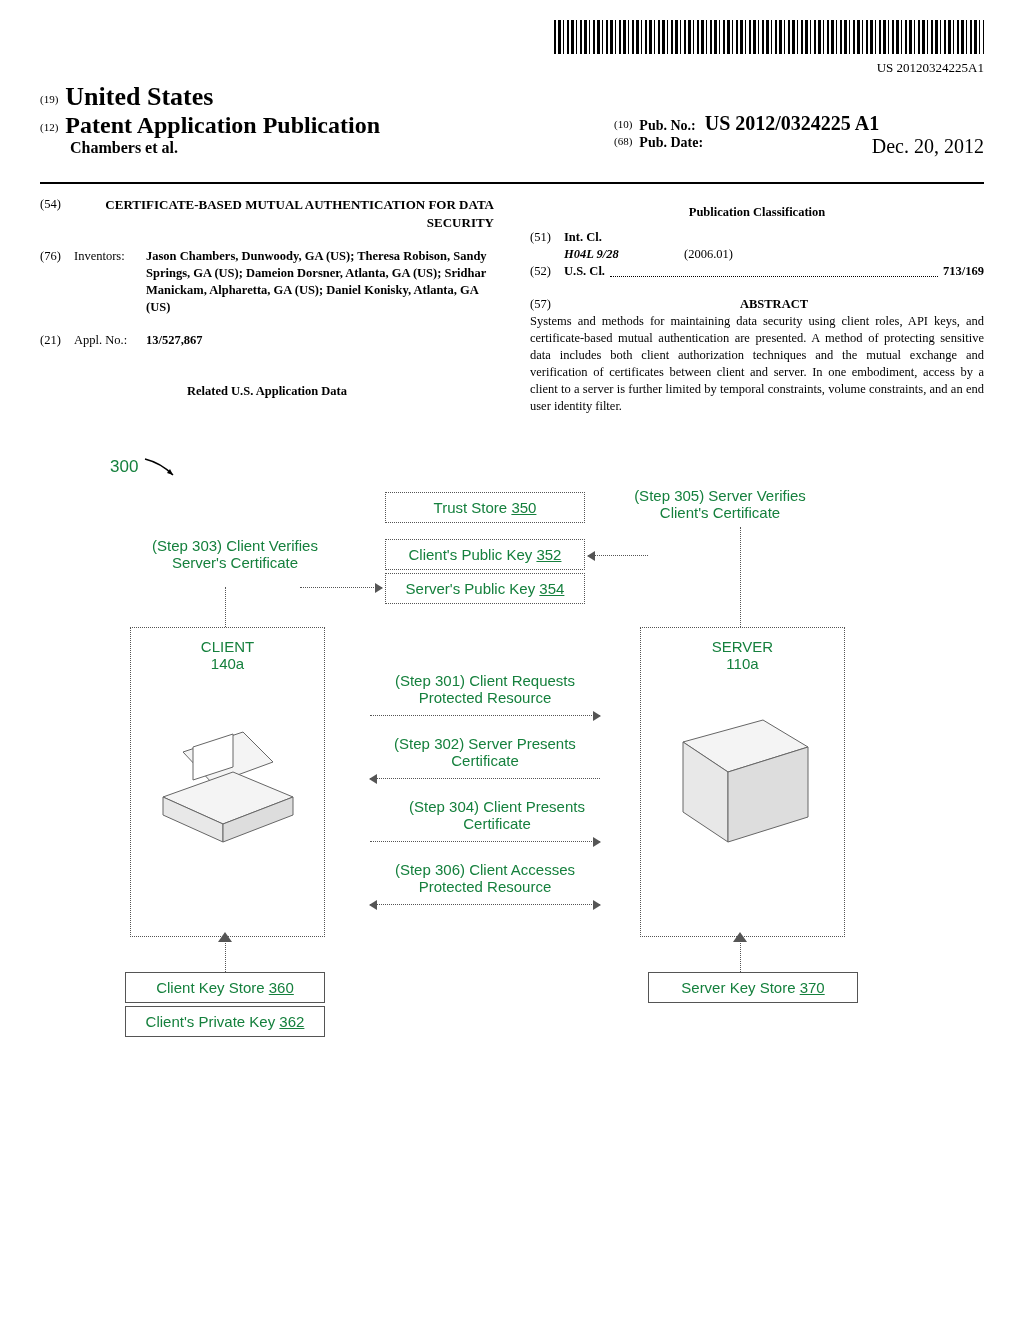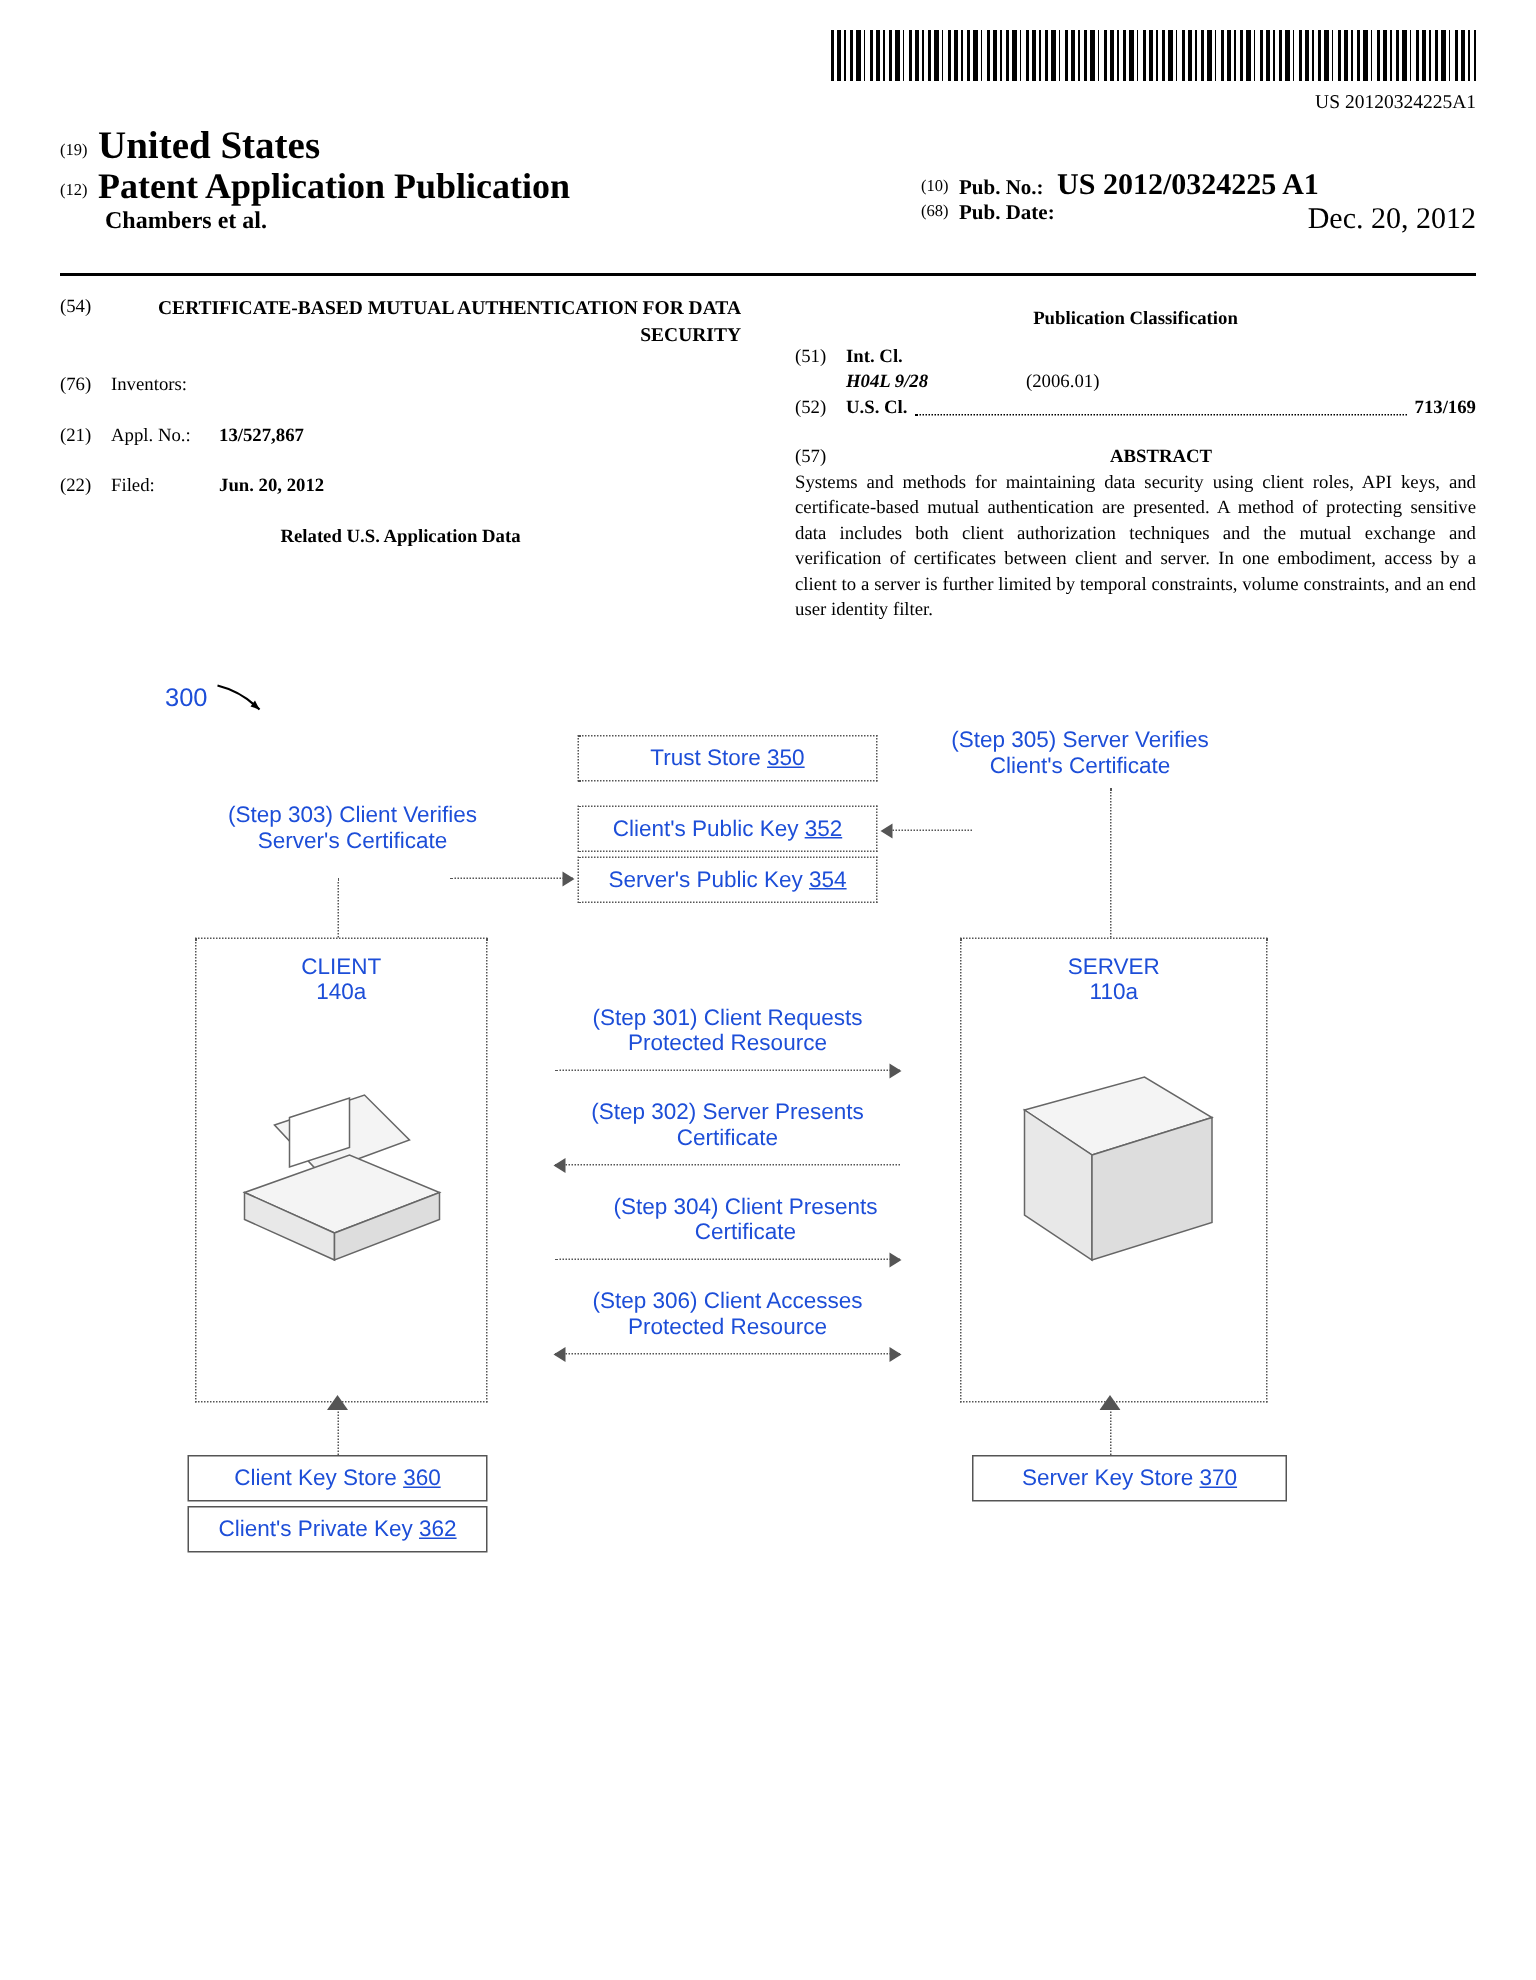--- a/index.html
+++ b/index.html
@@ -54,21 +54,21 @@
   .field-key { width: 72px; }
   .center-head { text-align:center; font-weight:bold; margin: 8px 0;}
   .dotfill { border:none; border-bottom: 1.2px dotted #000; flex:1; margin: 0 5px 3px 5px;}
   .abstract-txt { text-align: justify; }
   
   .diagram {
     margin-top: 40px;
     position: relative;
     font-family: Arial, Helvetica, sans-serif;
     font-size: 15px;
-    color:#1d4ed8;
+    color:#15803d;
     height: 600px;
   }
   .dbox {
     position:absolute;
     border: 1.5px dotted #555;
     background:#fff;
     text-align:center;
     padding:6px 8px;
     box-sizing:border-box;
   }
@@ -118,33 +118,29 @@
 <div class="two-col">
   <div class="col">
     <div class="field-row">
       <div class="field-num">(54)</div>
       <div class="title-sec">CERTIFICATE-BASED MUTUAL AUTHENTICATION FOR DATA SECURITY</div>
     </div>
     <br>
     <div class="field-row">
       <div class="field-num">(76)</div>
       <div class="field-key">Inventors:</div>
+      <div style="flex:1;"><b><span>Jason Chambers, Dunwoody, GA (US); Theresa Robison, Sandy Springs, GA (US); Dameion Dorsner, Atlanta, GA (US); Sridhar Manickam, Alpharetta, GA (US); Daniel Konisky, Atlanta, GA (US)</span></b></div>
     </div>
     <br>
     <div class="field-row">
       <div class="field-num">(21)</div>
       <div class="field-key">Appl. No.:</div>
       <div><b>13/527,867</b></div>
     </div>
     <br>
-    <div class="field-row">
-      <div class="field-num">(22)</div>
-      <div class="field-key">Filed:</div>
-      <div><b>Jun. 20, 2012</b></div>
-    </div>
     <br>
     <div style="text-align:center; font-weight:bold;">Related U.S. Application Data</div>
     <br>
   </div>
 
   <div class="col">
     <div class="center-head">Publication Classification</div>
     <div class="field-row">
       <div class="field-num">(51)</div>
       <div><b>Int. Cl.</b></div>

